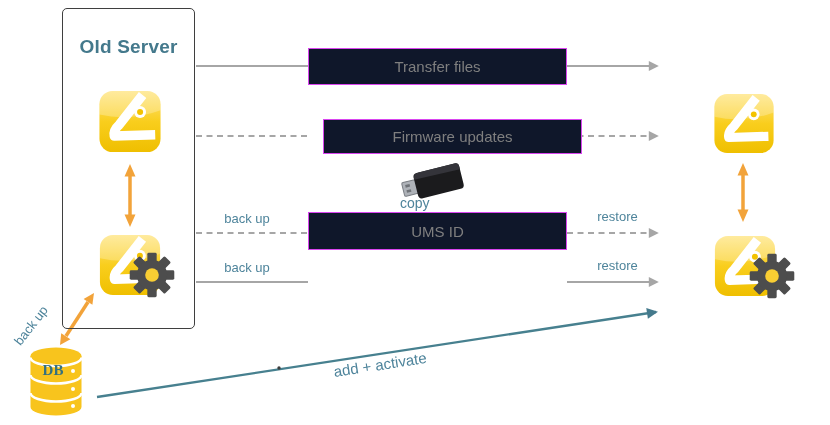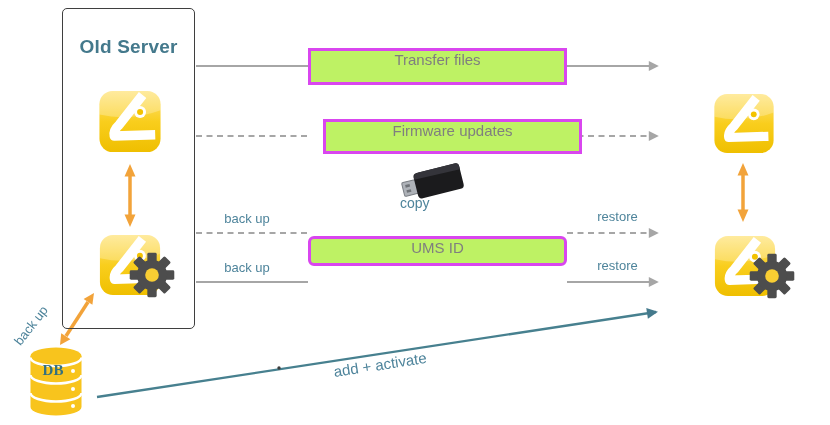--- a/index.html
+++ b/index.html
@@ -2,24 +2,24 @@
 <html><head>
 <meta charset="utf-8">
 <style>
   html,body{margin:0;padding:0;background:#fff;}
   .stage{position:relative;width:830px;height:425px;background:#fff;overflow:hidden;
          font-family:"Liberation Sans",sans-serif;}
   .server-box{position:absolute;border:1.5px solid #3F3F3F;border-radius:5px;background:transparent;box-sizing:border-box;}
   .server-box.old{left:62px;top:8px;width:133px;height:321px;}
   .server-box.new{left:675px;top:10px;width:131px;height:322px;}
   .server-title{margin-top:27px;text-align:center;font-weight:bold;font-size:19px;color:#44798C;letter-spacing:.2px;}
-  .flowbox{position:absolute;left:308px;width:259px;border:3px solid #d946ef;background:#bef264;box-sizing:border-box;
-           display:flex;align-items:flex-start;justify-content:center;color:#7F7F7F;font-size:15px;}
+  .flowbox{position:absolute;left:308px;width:259px;border:1px solid #d946ef;background:#0f172a;box-sizing:border-box;
+           display:flex;align-items:center;justify-content:center;color:#7F7F7F;font-size:15px;}
   .fb1{top:48px;height:37px;}  .fb2{top:119px;height:35px;margin-left:15px;}
-  .fb3{top:236px;height:30px;border-radius:6px;} .fb4{top:266px;height:33px;}
+  .fb3{top:212px;height:38px;} .fb4{top:266px;height:33px;}
   .lbl{position:absolute;font-size:13px;color:#4E849B;text-align:center;}
   .lines{position:absolute;left:0;top:0;pointer-events:none;}
   .appicon{position:absolute;}
   .gearwrap{position:absolute;}
   .copylbl{position:absolute;left:400px;top:195px;width:70px;text-align:left;font-size:14px;color:#4E849B;}
   .dblbl{position:absolute;left:34px;top:362px;width:38px;text-align:center;font-size:15px;font-weight:600;color:#35717F;font-family:Liberation Serif, serif;}
   .dbbackup{position:absolute;left:0px;top:318px;width:62px;text-align:center;font-size:13px;color:#4E849B;
             transform:rotate(-52deg);transform-origin:center;}
   .migrlbl{position:absolute;left:305px;top:356px;width:150px;text-align:center;font-size:15px;color:#4E849B;
            transform:rotate(-8.8deg);transform-origin:center;}

